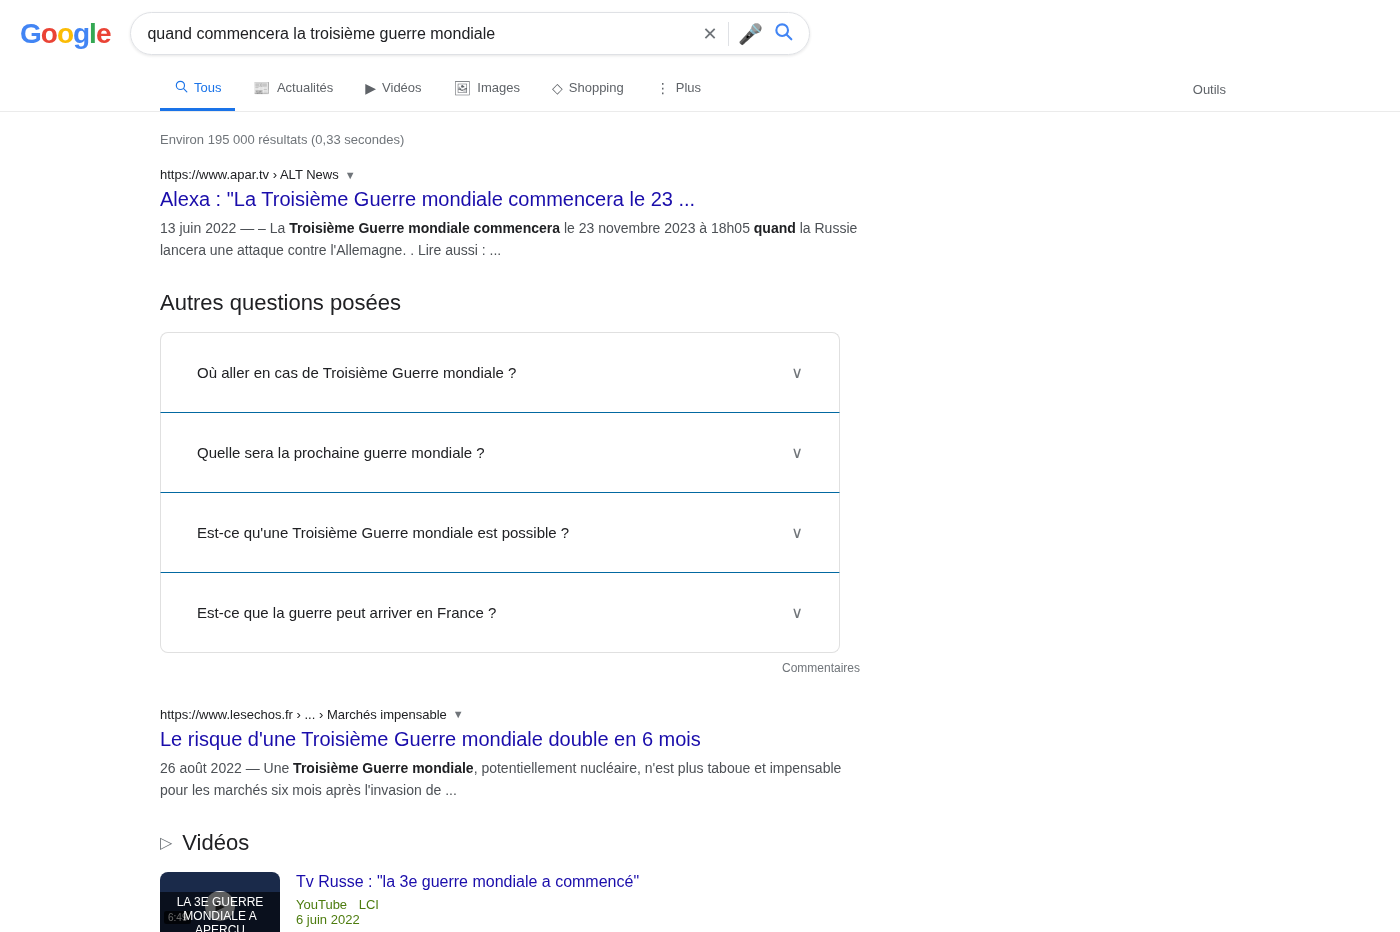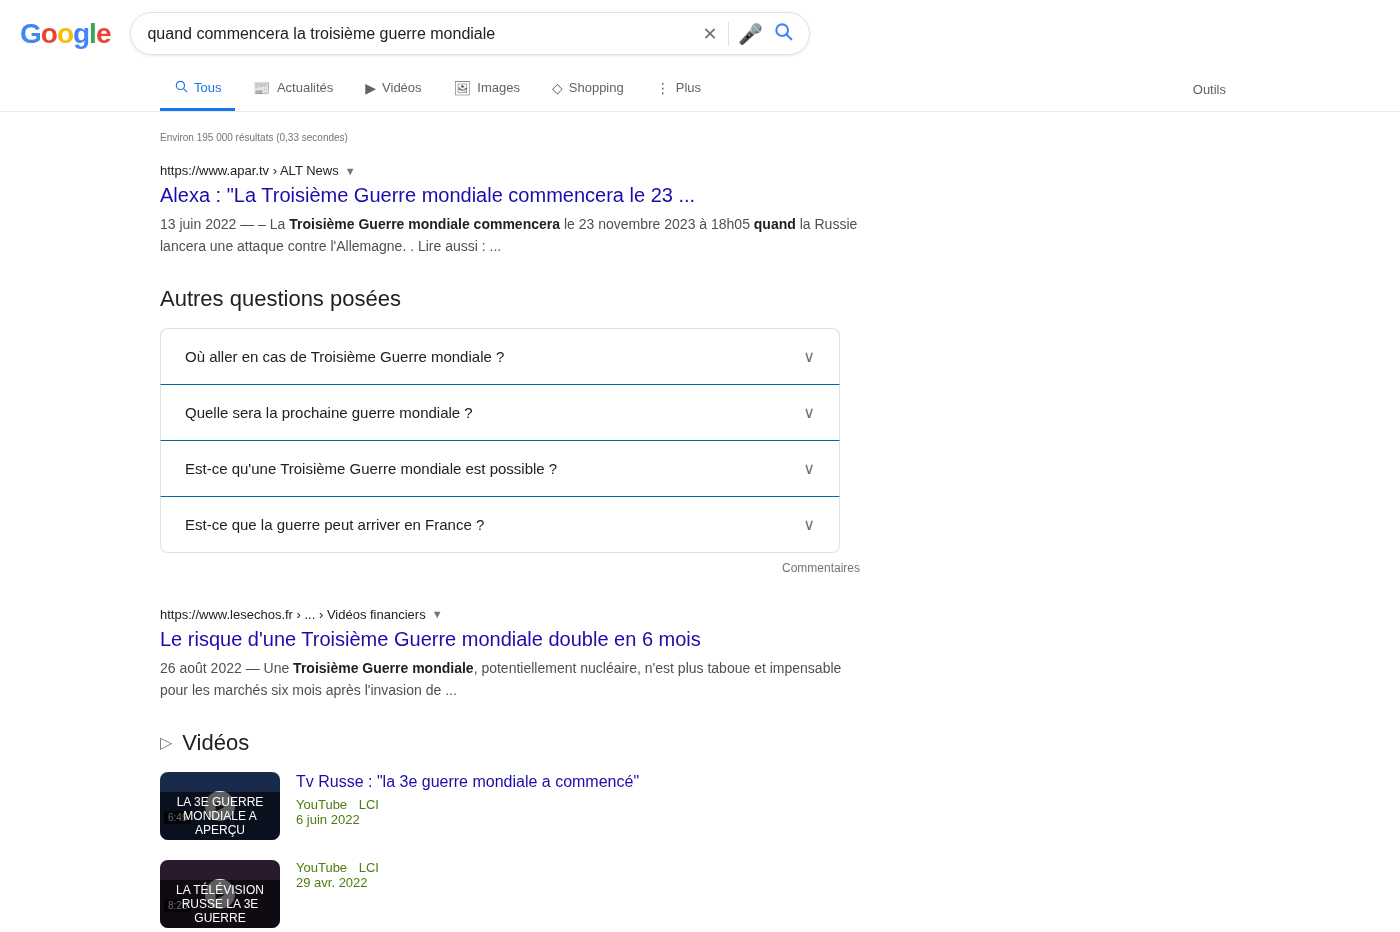--- a/index.html
+++ b/index.html
@@ -40,37 +40,37 @@
       border-bottom: 3px solid transparent; text-decoration: none;
       white-space: nowrap;
     }
     .nav-tab.active { color: #1a73e8; border-bottom: 3px solid #1a73e8; }
     .nav-tab-icon { font-size: 14px; }
     .nav-outils { margin-left: auto; color: #5f6368; cursor: pointer; font-size: 13px; padding: 12px 14px; }
 
     
     .main { padding: 20px 0 20px 160px; max-width: 860px; }
 
-    .results-count { color: #70757a; font-size: 10px; margin-bottom: 20px; }
+    .results-count { color: #70757a; font-size: 13px; margin-bottom: 20px; }
 
     
     .result-item { margin-bottom: 28px; }
     .result-url-row { display: flex; align-items: center; gap: 6px; margin-bottom: 4px; }
     .result-url { color: #202124; font-size: 13px; }
     .result-url-arrow { color: #70757a; font-size: 11px; cursor: pointer; }
     .result-title { font-size: 20px; color: #1a0dab; text-decoration: none; cursor: pointer; line-height: 1.3; margin-bottom: 6px; display: block; }
     .result-snippet { font-size: 14px; color: #4d5156; line-height: 1.57; }
     .result-snippet b { color: #202124; font-weight: bold; }
 
     
     .faq-section { margin-bottom: 28px; }
     .faq-title { font-size: 22px; font-weight: 400; color: #202124; margin-bottom: 16px; }
     .faq-item {
       border: 1px solid #e0e0e0; border-radius: 0;
-      border-bottom: none; padding: 4px; text-align: right;
+      border-bottom: none; padding: 16px; text-align: right;
     }
     .faq-item:first-of-type { border-radius: 8px 8px 0 0; }
     .faq-item:last-of-type { border-bottom: 1px solid #e0e0e0; border-radius: 0 0 8px 8px; }
     .faq-item + .faq-item { border-top: 1px solid #0369a1; }
     .faq-question {
       display: flex; align-items: center; justify-content: space-between;
       padding: 14px 20px; cursor: pointer; font-size: 15px; color: #202124;
     }
     .faq-chevron { color: #70757a; font-size: 16px; }
     .faq-comments { text-align: right; color: #70757a; font-size: 12px; padding: 8px 0 4px; }
@@ -210,21 +210,21 @@
           <span>Est-ce que la guerre peut arriver en France ?</span>
           <span class="faq-chevron">∨</span>
         </div>
       </div>
     </div>
     <div class="faq-comments">Commentaires</div>
   </div>
 
   <div class="result-item">
     <div class="result-url-row">
-      <span class="result-url">https://www.lesechos.fr › ... › Vidéos financiers</span>
+      <span class="result-url">https://www.lesechos.fr › ... › Marchés impensable</span>
       <span class="result-url-arrow">▼</span>
     </div>
     <a class="result-title">Le risque d'une Troisième Guerre mondiale double en 6 mois</a>
     <div class="result-snippet">
       <span>26 août 2022</span><span> — Une <b>Troisième Guerre mondiale</b>, potentiellement nucléaire, n'est plus taboue et impensable pour les marchés six mois après l'invasion de ...</span>
     </div>
   </div>
 
   <div class="videos-section">
     <div class="videos-title-row">

